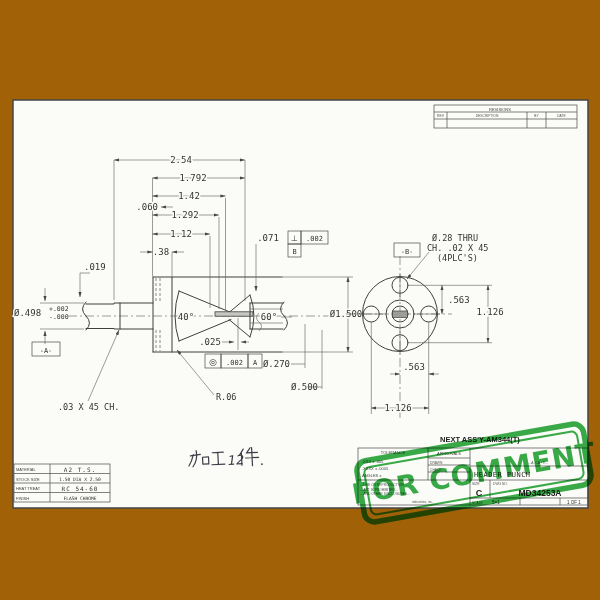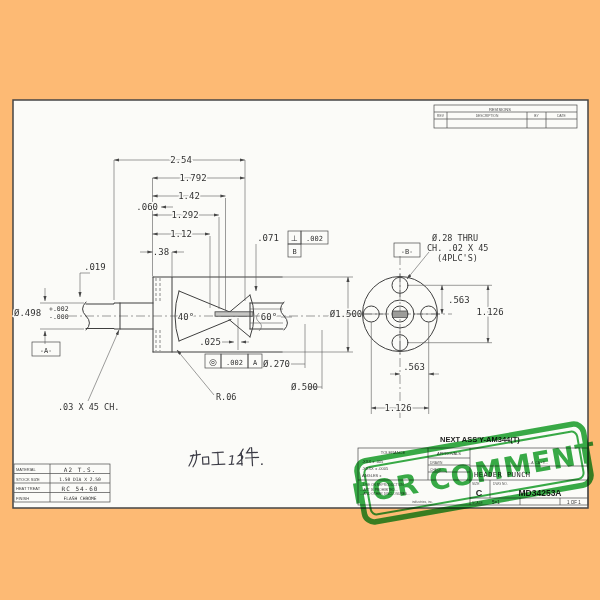--- a/index.html
+++ b/index.html
@@ -1,16 +1,16 @@
 <!DOCTYPE html>
 <html><head>
 <meta charset="utf-8">
 <style>
   html,body{margin:0;padding:0;background:#fff;}
-  #sheet{width:600px;height:600px;position:relative;background:#fdba74;font-family:"DejaVu Sans",sans-serif;}
+  #sheet{width:600px;height:600px;position:relative;background:#a16207;font-family:"DejaVu Sans",sans-serif;}
   svg{position:absolute;left:0;top:0;}
   text{fill:#333;}
   .dim{font:9px "DejaVu Sans Mono",monospace;paint-order:stroke;stroke:#fbfbf8;stroke-width:3px;}
   .dimS{font:7px "DejaVu Sans Mono",monospace;paint-order:stroke;stroke:#fbfbf8;stroke-width:2.5px;}
   .note{font:8.5px "DejaVu Sans Mono",monospace;}
   .tb4{font:4px "Liberation Sans",sans-serif;fill:#444;}
   .tb3{font:3.3px "Liberation Sans",sans-serif;fill:#555;}
   .geo{stroke:#3f3f3f;stroke-width:1;fill:none;stroke-linecap:round;}
   .thin{stroke:#5a5a5a;stroke-width:0.6;fill:none;}
   .dash{stroke:#5a5a5a;stroke-width:0.6;fill:none;stroke-dasharray:9 3 2 3;}

